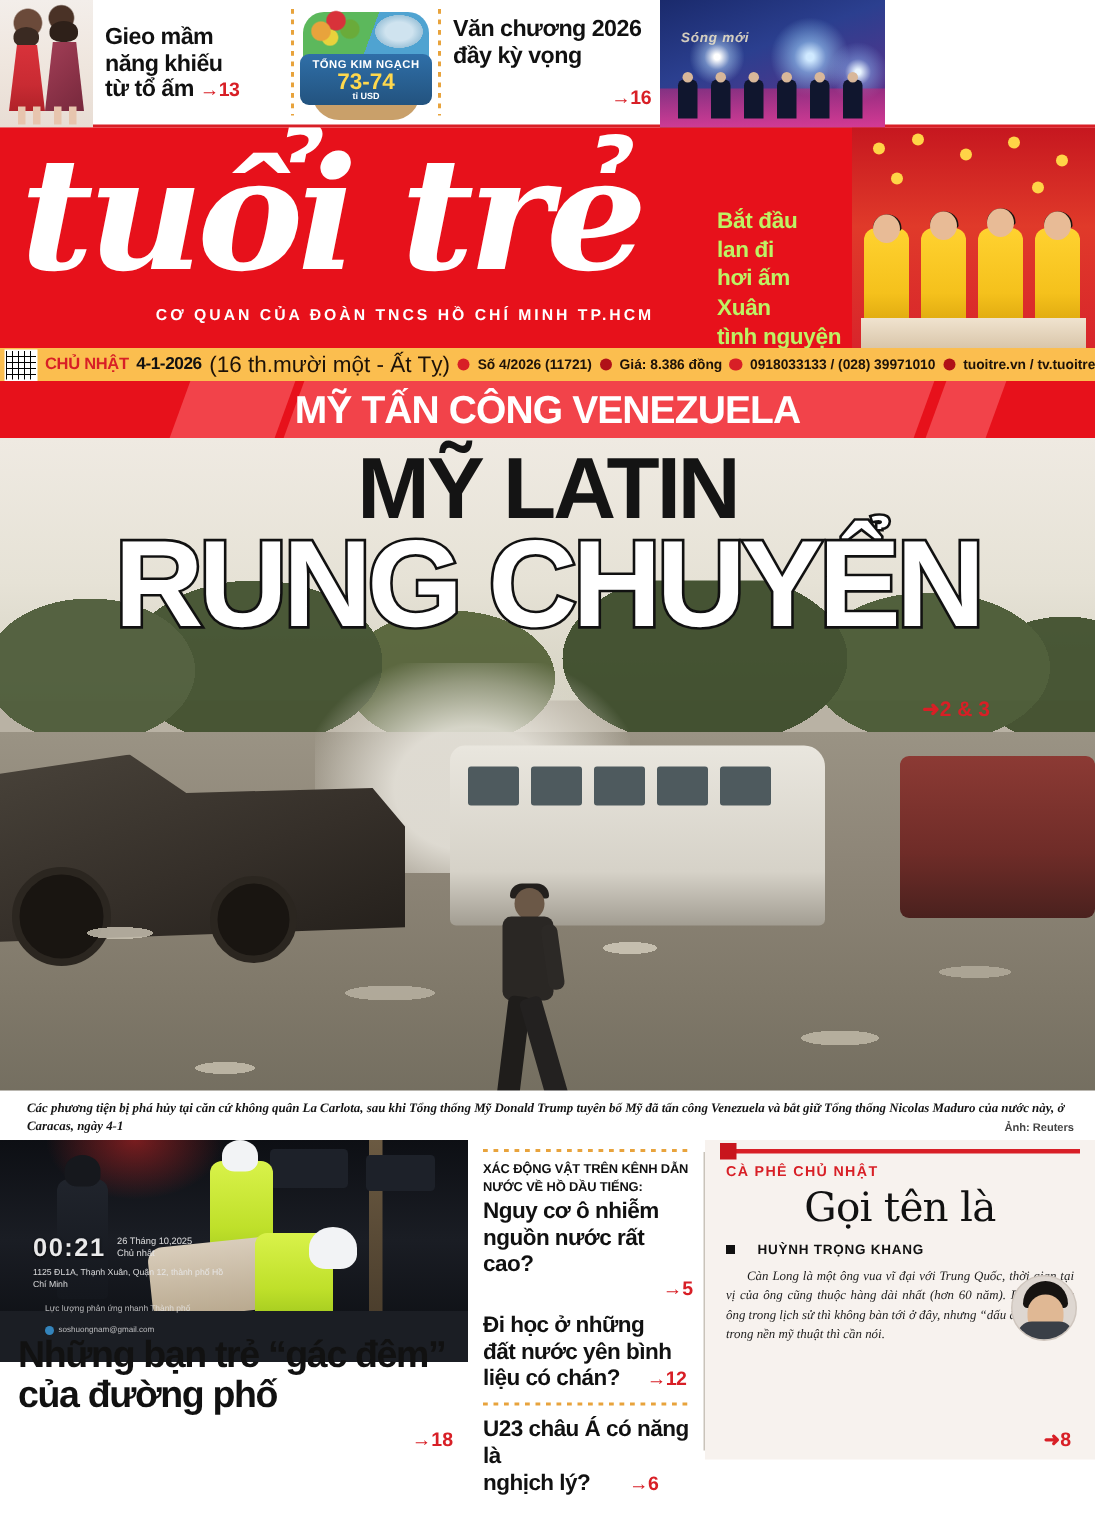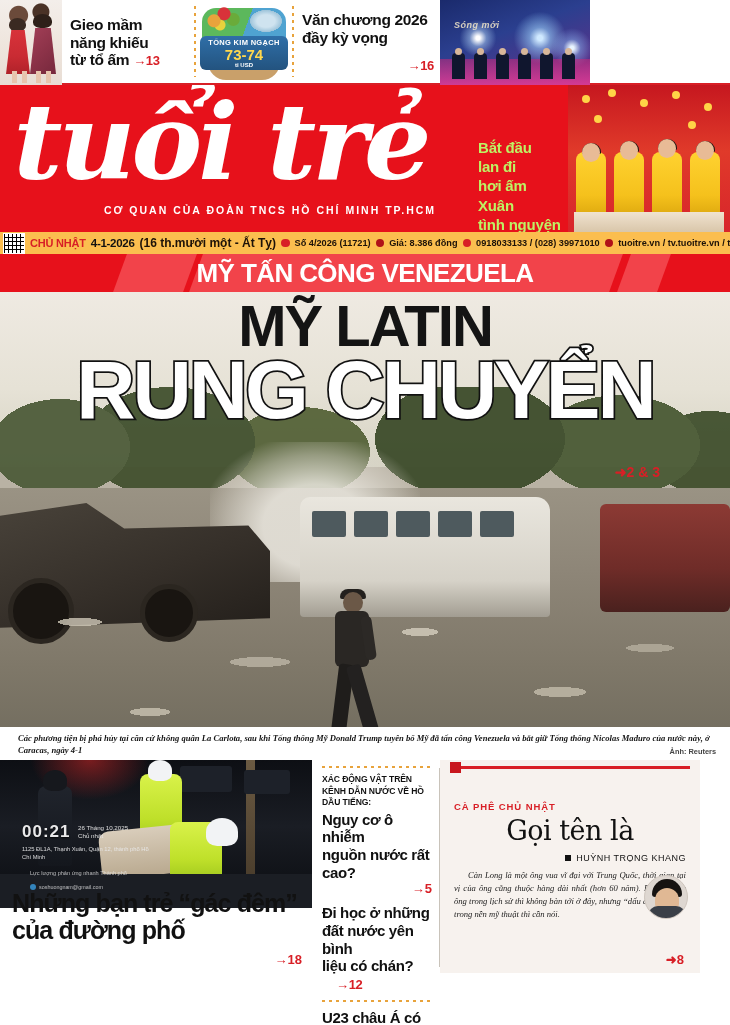--- a/index.html
+++ b/index.html
@@ -116,21 +116,21 @@
      display:flex; align-items:center; padding-left:30px; gap:5px;
      font-size:9.2px; color:#1d1208; font-weight:700; white-space:nowrap; }
   .qr { position:absolute; left:3px; top:1px; width:22px; height:21px; background:#fff; padding:1px; }
   .qr-inner { width:100%; height:100%;
     background-image:
       linear-gradient(90deg,#000 20%,transparent 20%),
       linear-gradient(0deg,#000 20%,transparent 20%);
     background-size: 4px 4px, 4px 4px; background-color:#fff; }
   .ib-day { color:#d81f26; font-weight:900; font-size:11px; letter-spacing:-0.2px; }
   .ib-date { color:#111; font-weight:900; font-size:11.5px; letter-spacing:-0.3px; }
-  .ib-lunar { font-weight:700; font-size:12px; }
+  .ib-lunar { font-weight:400; font-size:15px; }
   .ib-dot { width:8.5px; height:8.5px; border-radius:50%; background:#d81f26; display:inline-block; flex:none;}
   .ib-dot.b { background:#b01118; }
   .fb-ic { width:9px; height:9px; border-radius:2px; background:#1877f2; }
   .yt-ic { width:11px; height:8px; border-radius:2.5px; background:#d81f26; }
 
   
   .red-banner { position:relative; width:730px; height:38px; background:#e7111b; overflow:hidden; }
   .rb-slash { position:absolute; top:0; height:38px; background:#f2434a; transform: skewX(-20deg); }
   .rb-title { position:relative; z-index:2; width:100%; height:38px;
      display:flex; align-items:center; justify-content:center;
@@ -223,45 +223,45 @@
   .ts-addr { position:absolute; left:0; top:24px; font-size:5.8px; line-height:1.35; width:130px; opacity:.9;}
   .ts-org  { position:absolute; left:8px; top:48px; font-size:5.6px; opacity:.75; white-space:nowrap;}
   .ts-mail { position:absolute; left:8px; top:62px; font-size:5.4px; opacity:.75; white-space:nowrap;
      display:flex; align-items:center; gap:3px;}
   .ts-mail .dot { width:6px;height:6px;border-radius:50%;background:#3ba7ef; flex:none;}
   .bl-head { position:absolute; left:12px; top:130px; width:300px; z-index:4; }
   .blh-l { font-size:25px; font-weight:900; color:#111; letter-spacing:-0.9px; line-height:1.08;
      font-stretch: condensed; }
   .blh-pg { position:absolute; right:10px; top:62px; color:#d81f26; font-size:13px; font-weight:900; }
 
-  .b-mid { position:relative; width:128px; padding:6px 8px 0 10px; }
+  .b-mid { position:relative; width:158px; padding:6px 8px 0 10px; }
   .dots-h { height:2px; width:100%;
      background-image: repeating-linear-gradient(to right,#e8a33c 0 3px, transparent 3px 7px);
      background-size:7px 2px; margin-bottom:6px; }
   .bm-kicker { font-size:8.6px; font-weight:800; color:#111; line-height:1.34; letter-spacing:-0.1px;
      text-transform: uppercase; }
   .bm-title { font-size:15px; font-weight:700; color:#111; line-height:1.18; margin-top:2px;
      letter-spacing:-0.35px; }
   .bm-pg { color:#d81f26; font-weight:900; font-size:13px; }
   .bm-tr { text-align:right; margin-top:-2px; }
   .bm-item { margin-bottom:7px; }
   .bm-sep { height:2px; width:100%; margin:3px 0 7px 0;
      background-image: repeating-linear-gradient(to right,#e8a33c 0 3px, transparent 3px 7px);
      background-size:7px 2px; }
   .vline { position:absolute; right:0; top:8px; bottom:6px; width:1px; background:#c9c3ba; }
 
   .b-right { position:relative; width:260px; padding:0; background:#f7f2ee; }
   .br-topline { position:absolute; left:10px; right:10px; top:6px; height:3px; background:#d81f26; }
   .br-corner { position:absolute; left:10px; top:2px; width:11px; height:11px; background:#c8161d; }
-  .br-inner { padding:16px 14px 0 14px;margin-top:25px; }
+  .br-inner { padding:16px 14px 0 14px; }
   .br-kicker { font-size:9.5px; font-weight:900; color:#d81f26; letter-spacing:0.9px; }
   .br-title { font-family:"DejaVu Serif", serif; font-size:27px; font-weight:400; color:#111;
      line-height:1.12; margin-top:4px; letter-spacing:-0.5px; text-align:center; }
-  .br-author { margin-top:7px; text-align:right; font-size:9px; font-weight:400; color:#111;
-     letter-spacing:0.5px; display:flex; align-items:center; justify-content:flex-end; gap:5px;}
+  .br-author { margin-top:7px; text-align:right; font-size:9px; font-weight:700; color:#111;
+     letter-spacing:0.5px; display:flex; align-items:center; gap:15px;}
   .br-bullet { width:6px; height:6px; background:#111; display:inline-block; }
   .br-body { margin-top:6px; position:relative; }
   .br-text { font-family:"Liberation Serif", serif; font-style:italic; font-size:8.6px;
      line-height:1.5; color:#1b1b1b; text-align:justify; text-indent:14px; }
   .br-avatar { position:absolute; right:-2px; top:6px; width:44px; height:44px; border-radius:50%;
      overflow:hidden; background:#ded7d1; border:1px solid #cfc6be; float:right; }
   .ava-hair { position:absolute; left:7px; top:3px; width:30px; height:18px; border-radius:15px 15px 3px 3px; background:#161311; }
   .ava-face { position:absolute; left:10px; top:12px; width:24px; height:26px; border-radius:12px 12px 11px 11px; background:#e0b894; }
   .ava-body { position:absolute; left:3px; bottom:0; width:38px; height:12px; border-radius:10px 10px 0 0; background:#3a3f47; }
   .br-pg { position:absolute; right:16px; bottom:6px; color:#d81f26; font-size:13px; font-weight:900; }

